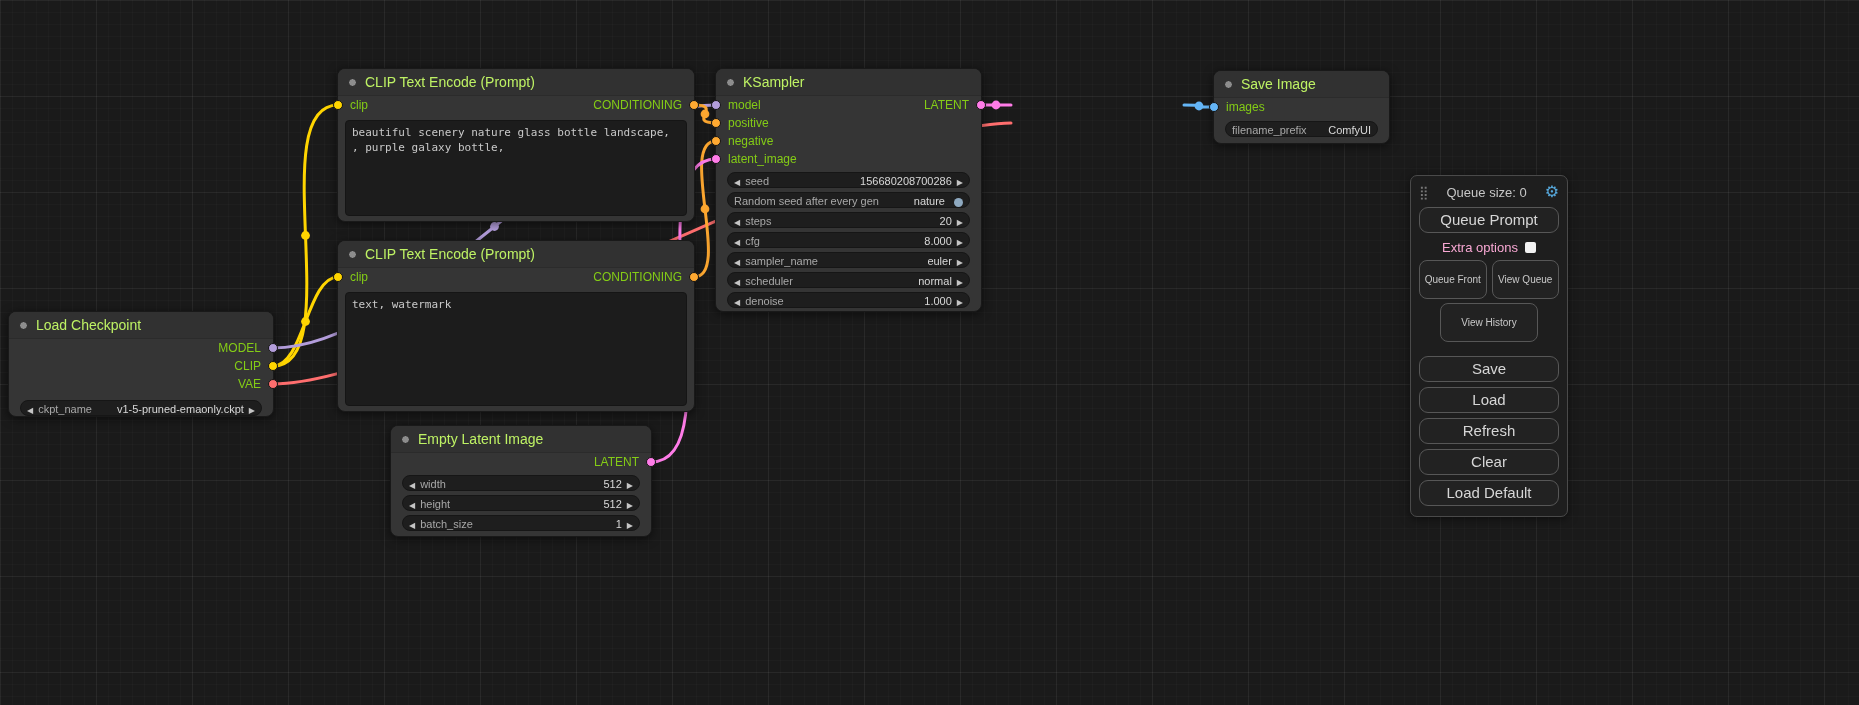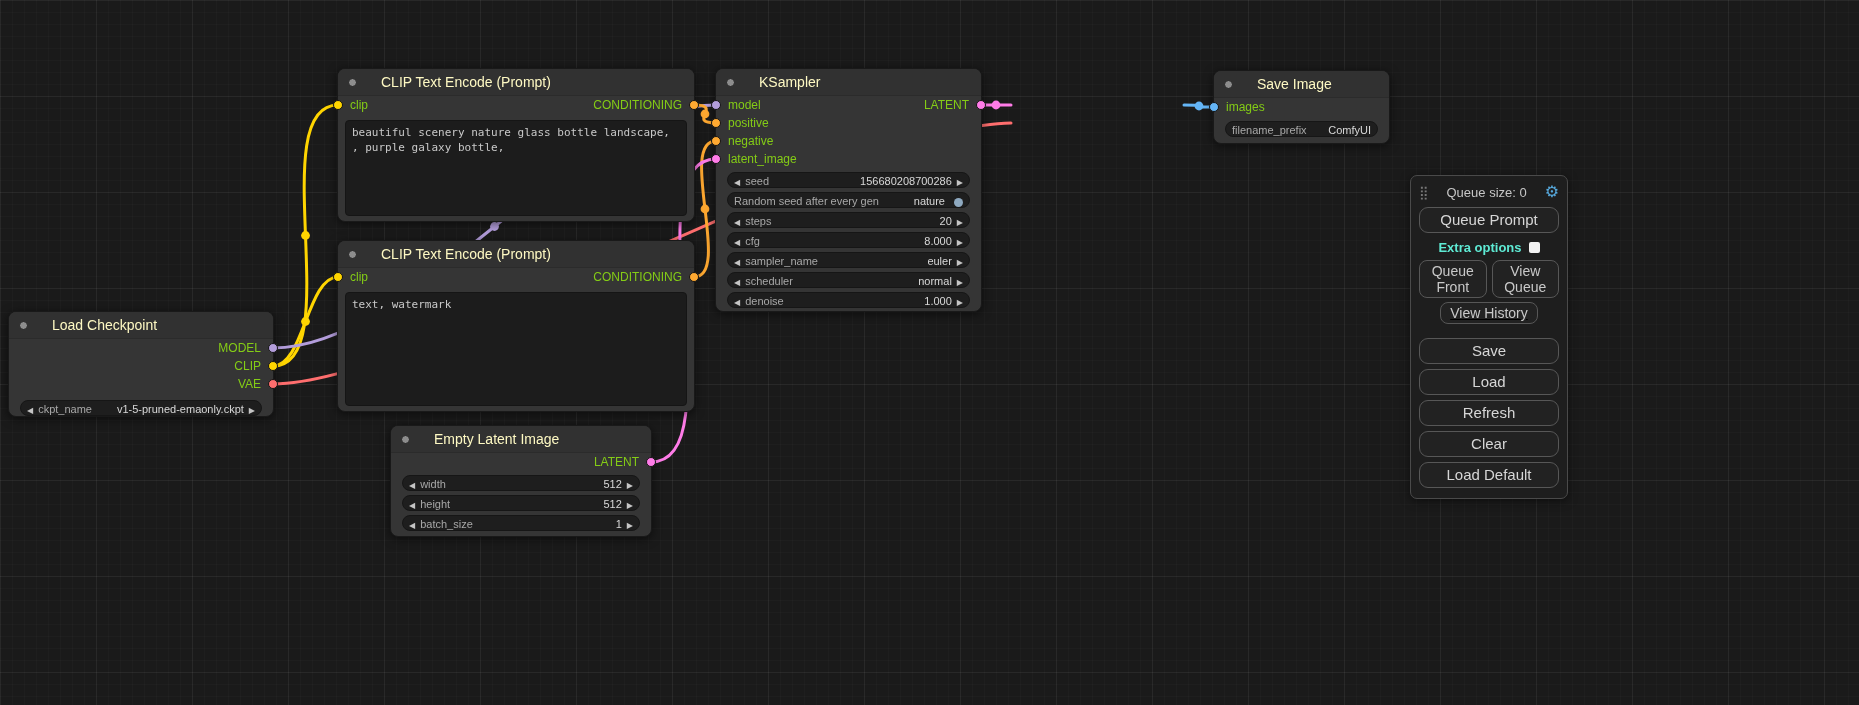--- a/index.html
+++ b/index.html
@@ -8,22 +8,22 @@
     background-image:
       linear-gradient(rgba(255,255,255,0.045) 1px, transparent 1px),
       linear-gradient(90deg, rgba(255,255,255,0.045) 1px, transparent 1px),
       linear-gradient(rgba(255,255,255,0.018) 1px, transparent 1px),
       linear-gradient(90deg, rgba(255,255,255,0.018) 1px, transparent 1px);
     background-size:96px 96px,96px 96px,12px 12px,12px 12px;
     font-family:"Liberation Sans",sans-serif;}
   #wires{position:absolute;left:0;top:0;z-index:0;}
   .node{position:absolute;z-index:1;background:#353535;border:1px solid #191919;border-radius:8px;
     box-shadow:0 2px 10px rgba(0,0,0,.55);box-sizing:border-box;}
-  .ntitle{height:26px;display:flex;align-items:center;gap:24px;padding:0 10px;background:#313131;
-    border-bottom:1px solid #2b2b2b;border-radius:7px 7px 0 0;color:#fef9c3;font-size:14px;white-space:nowrap;overflow:hidden;}
+  .ntitle{height:26px;display:flex;align-items:center;gap:8px;padding:0 10px;background:#313131;
+    border-bottom:1px solid #2b2b2b;border-radius:7px 7px 0 0;color:#bef264;font-size:14px;white-space:nowrap;overflow:hidden;}
   .tdot{width:9px;height:9px;border-radius:50%;background:#8d8d8d;border:1px solid #222;box-sizing:border-box;flex:0 0 auto;}
   .srow{position:relative;height:18px;display:flex;align-items:center;padding:0 12px;font-size:12px;color:#84cc16;gap:6px;}
   .spacer{flex:1;}
   .pdot{position:absolute;top:50%;transform:translateY(-50%);width:10px;height:10px;border-radius:50%;
     border:1px solid #141414;box-sizing:border-box;background:#888;}
   .pdot.in{left:-5px;} .pdot.out{right:-5px;}
   .widget{height:16px;margin:4px 11px 0;background:#1e1e1e;border:1px solid #161616;border-radius:9px;
     display:flex;align-items:flex-end;padding:0 6px;font-size:11px;gap:5px;box-sizing:border-box;}
   .wname{color:#a8a8a8;white-space:nowrap;}
   .wval{margin-left:auto;color:#d8d8d8;white-space:nowrap;}
@@ -34,25 +34,25 @@
     font-size:11px;line-height:1.4;padding:4px 6px;resize:none;outline:none;overflow:hidden;}
   .menu{position:absolute;z-index:2;left:1410px;top:175px;width:158px;box-sizing:border-box;
     background:rgba(30,30,30,.96);border:1px solid #4a4a4a;border-radius:7px;padding:6px 8px 10px;
     box-shadow:0 2px 10px rgba(0,0,0,.5);}
   .mhead{display:flex;align-items:center;justify-content:space-between;height:20px;color:#c6c6c6;font-size:13px;}
   .drag{color:#777;font-size:13px;cursor:move;}
   .gear{font-size:16px;line-height:1;}
   .btn{display:block;width:100%;background:#222;border:1px solid #575757;border-radius:9px;color:#d6d6d6;
     font-family:inherit;cursor:pointer;}
   .btn.big{font-size:15px;padding:3px 0 4px;margin-top:5px;text-align:center;}
-  .extra{display:flex;align-items:center;justify-content:center;gap:7px;margin-top:7px;font-size:13px;color:#5eead4;font-weight:bold;}
+  .extra{display:flex;align-items:center;justify-content:center;gap:7px;margin-top:7px;font-size:13px;color:#f9a8d4;}
   .chk{width:11px;height:11px;background:#f2f2f2;border-radius:2px;display:inline-block;}
   .smallrow{display:flex;gap:5px;margin-top:5px;}
-  .btn.small{font-size:14px;padding:2px 0;border-radius:8px;color:#c9c9c9;flex:1;}
-  .histrow{display:flex;justify-content:center;margin-top:4px;text-decoration:underline;}
+  .btn.small{font-size:10px;padding:13px 0;border-radius:8px;color:#c9c9c9;flex:1;}
+  .histrow{display:flex;justify-content:center;margin-top:4px;}
   .histrow .btn.small{flex:0 0 70%;}
   .gap{height:9px;}
 </style>
 </head>
 <body>
 
 <div id="canvas">
   <svg id="wires" width="1859" height="705">
       <path d="M 273 366 C 348.31219290393824 366, 262.68780709606176 105, 338 105" stroke="#FFD500" stroke-width="3" fill="none" stroke-linecap="round"></path>
       <circle cx="305.5" cy="235.5" r="4.4" fill="#FFD500"></circle>

